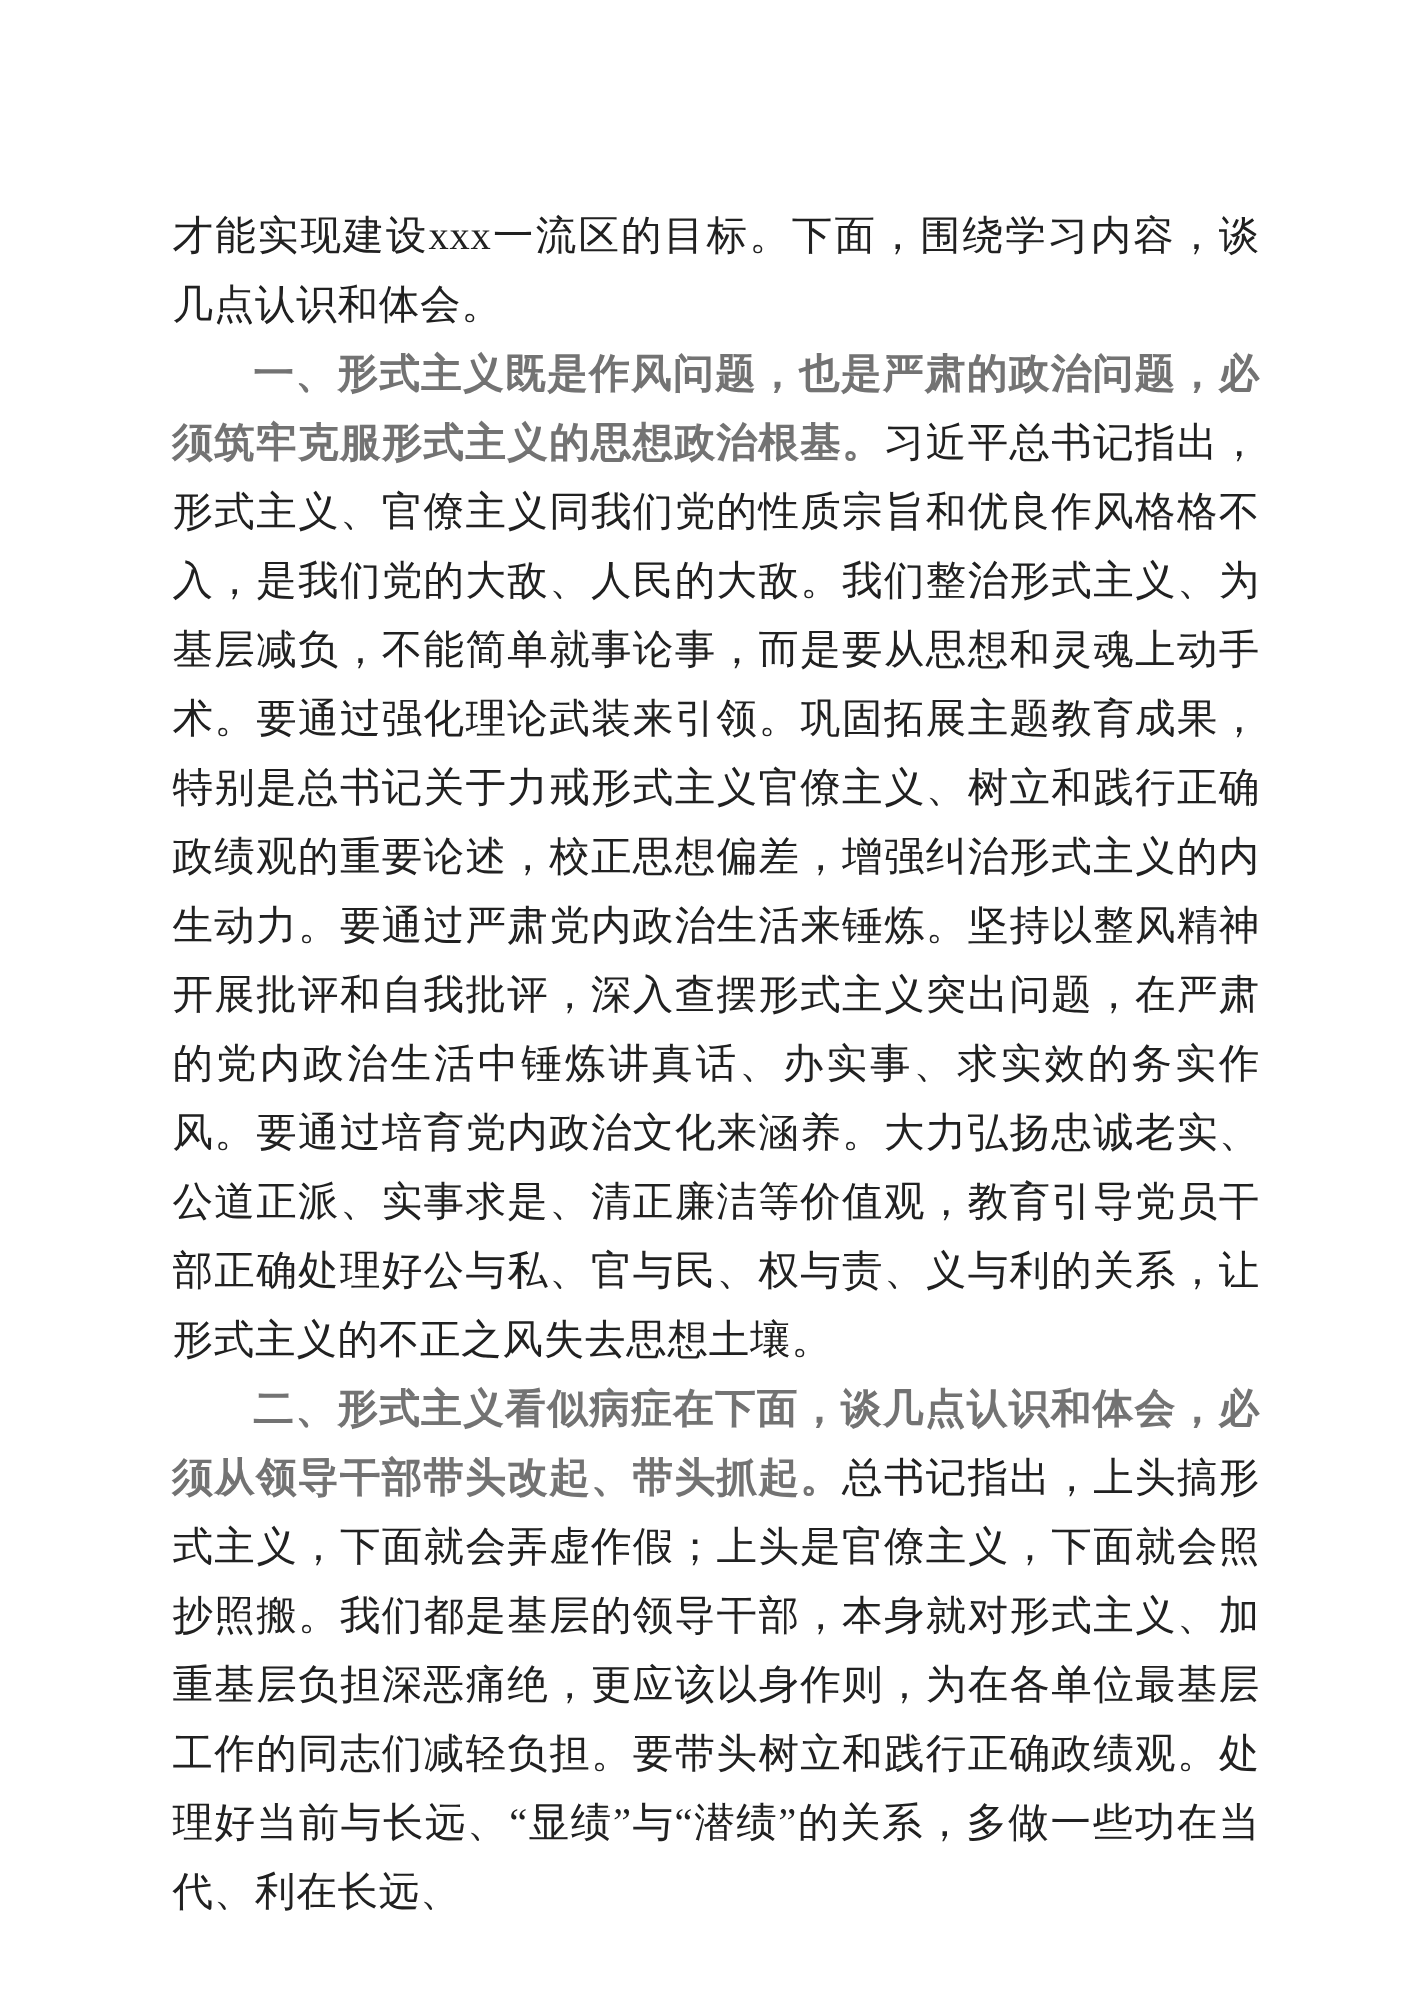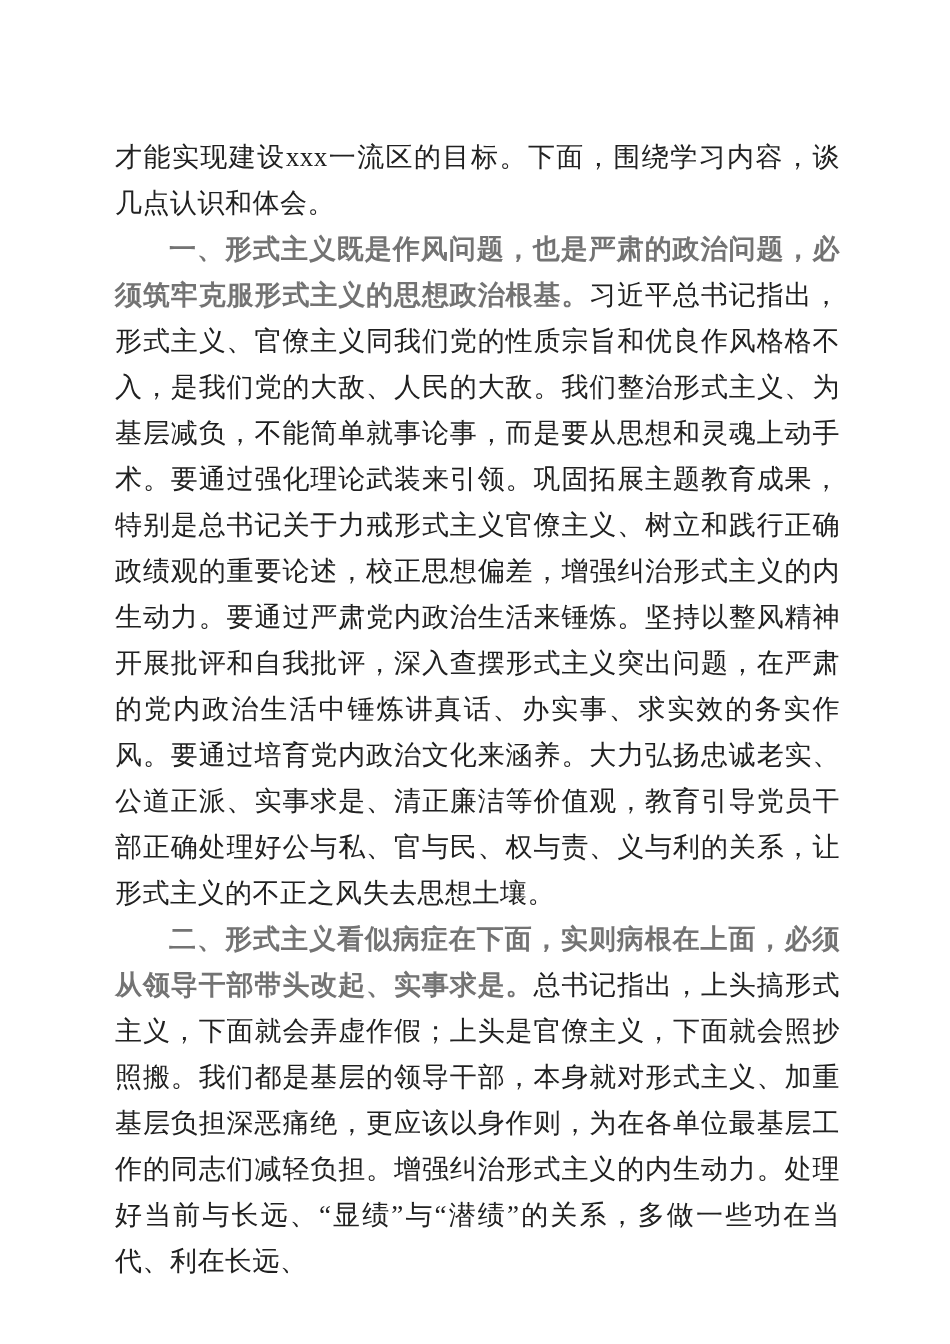--- a/index.html
+++ b/index.html
@@ -44,15 +44,15 @@
     color: #737373;
   }
 </style>
 </head>
 <body>
 
 <main class="page">
   <div class="text-body" id="text-body">
       <p class="para"><span class="run regular">才能实现建设xxx一流区的目标。下面，围绕学习内容，谈几点认识和体会。</span></p>
       <p class="para indent"><span class="run heading-bold">一、形式主义既是作风问题，也是严肃的政治问题，必须筑牢克服形式主义的思想政治根基。</span><span class="run regular">习近平总书记指出，形式主义、官僚主义同我们党的性质宗旨和优良作风格格不入，是我们党的大敌、人民的大敌。我们整治形式主义、为基层减负，不能简单就事论事，而是要从思想和灵魂上动手术。要通过强化理论武装来引领。巩固拓展主题教育成果，特别是总书记关于力戒形式主义官僚主义、树立和践行正确政绩观的重要论述，校正思想偏差，增强纠治形式主义的内生动力。要通过严肃党内政治生活来锤炼。坚持以整风精神开展批评和自我批评，深入查摆形式主义突出问题，在严肃的党内政治生活中锤炼讲真话、办实事、求实效的务实作风。要通过培育党内政治文化来涵养。大力弘扬忠诚老实、公道正派、实事求是、清正廉洁等价值观，教育引导党员干部正确处理好公与私、官与民、权与责、义与利的关系，让形式主义的不正之风失去思想土壤。</span></p>
-      <p class="para indent"><span class="run heading-bold">二、形式主义看似病症在下面，实则病根在上面，必须从领导干部带头改起、实事求是。</span><span class="run regular">总书记指出，上头搞形式主义，下面就会弄虚作假；上头是官僚主义，下面就会照抄照搬。我们都是基层的领导干部，本身就对形式主义、加重基层负担深恶痛绝，更应该以身作则，为在各单位最基层工作的同志们减轻负担。增强纠治形式主义的内生动力。处理好当前与长远、“显绩”与“潜绩”的关系，多做一些功在当代、利在长远、</span></p>
+      <p class="para indent"><span class="run heading-bold">二、形式主义看似病症在下面，谈几点认识和体会，必须从领导干部带头改起、带头抓起。</span><span class="run regular">总书记指出，上头搞形式主义，下面就会弄虚作假；上头是官僚主义，下面就会照抄照搬。我们都是基层的领导干部，本身就对形式主义、加重基层负担深恶痛绝，更应该以身作则，为在各单位最基层工作的同志们减轻负担。要带头树立和践行正确政绩观。处理好当前与长远、“显绩”与“潜绩”的关系，多做一些功在当代、利在长远、</span></p>
     </div>
 </main>
 
 </body></html>

